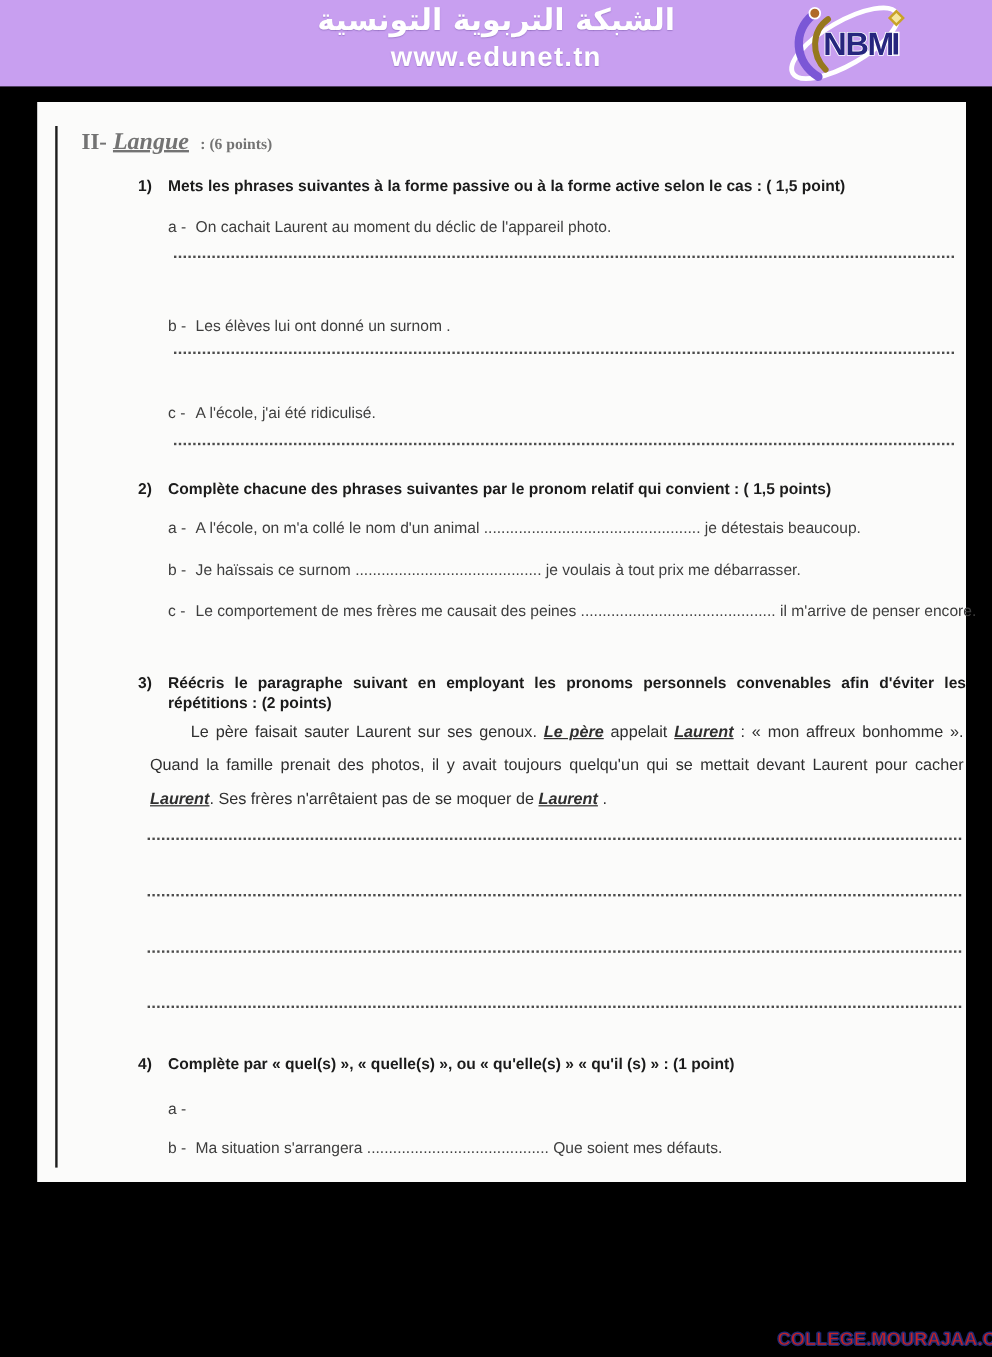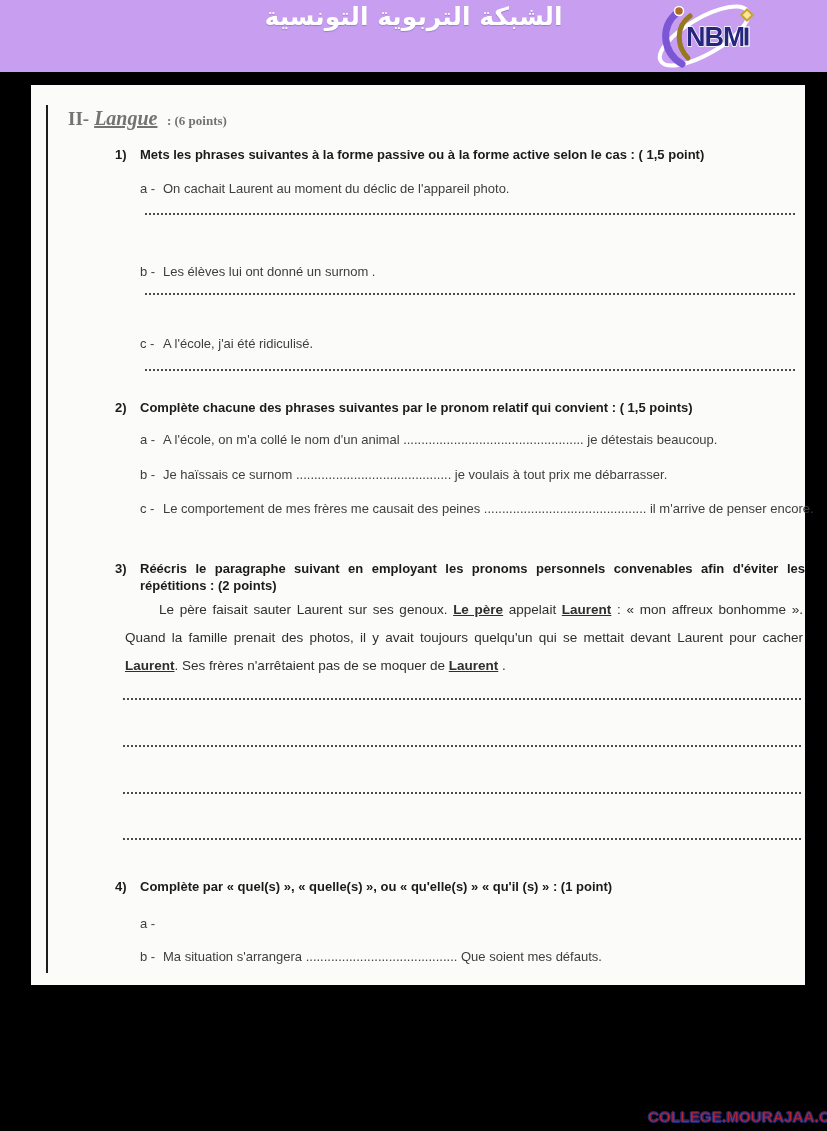--- a/index.html
+++ b/index.html
@@ -39,21 +39,21 @@
 
   .item { left:109px; width:676px; padding-left:23px; font-size:13px; color:#3e3e3e; line-height:26px; }
   .item .ilabel { position:absolute; left:0; top:0; }
 
   .dotline { height:3px; border-bottom:2px dotted #4c4c4c; }
   .dl-q1 { left:114px; width:650px; }
   .dl-q3 { left:92px;  width:678px; }
 
   .para { left:94px; width:678px; text-align:justify; line-height:28px; text-indent:34px;
           font-size:13.5px; color:#2f2f2f; }
-  .para .b { font-weight:bold; }
+  .para .b { font-weight:bold;font-style:italic; }
   .para .u { text-decoration:underline; }
 
   
   .ring { position:absolute; left:697px; top:1045px; width:66px; height:66px; border-radius:50%;
     background:conic-gradient(from -32deg,
       #2451c8 0deg 52deg,   #cf1f1f 52deg 104deg, #e2660f 104deg 128deg,
       #e7ecf2 128deg 152deg, #efc212 152deg 200deg, #183a8e 200deg 226deg,
       #1e8a46 226deg 252deg, #2aa3e0 252deg 306deg, #6e2a16 306deg 328deg; );
   }
   .ring .hole { position:absolute; left:19px; top:19px; width:28px; height:28px; border-radius:50%; background:#000; }
@@ -63,20 +63,21 @@
     text-shadow:1px 0 0 #1d2a78, -1px 0 0 #1d2a78, 0 1px 0 #1d2a78, 0 -1px 0 #1d2a78; }
 </style>
 </head>
 <body>
 
 <div class="screen">
 
   <div class="banner">
     <div class="banner-text">
       <div class="title-ar">الشبكة التربوية التونسية</div>
+      <div class="site-url">www.edunet.tn</div>
     </div>
     <div class="nbm-logo">
       <svg width="124" height="72" viewBox="0 0 124 72">
         <g fill="none" stroke-linecap="round">
           <ellipse cx="56" cy="36" rx="50" ry="18" stroke="#ffffff" stroke-width="4" transform="rotate(-30 56 36)"></ellipse>
           <path d="M34 64 C 14 52 12 26 30 12" stroke="#7b57d6" stroke-width="7"></path>
           <path d="M40 58 C 28 46 28 26 42 16" stroke="#96781e" stroke-width="5"></path>
           <circle cx="31" cy="11" r="4.5" fill="#b06a28" stroke="#ffffff" stroke-width="1.5"></circle>
         </g>
         <text x="38" y="46" font-family="Liberation Sans, sans-serif" font-size="27" font-weight="bold" fill="#26267e" stroke="#ffffff" stroke-width="1.4" paint-order="stroke" letter-spacing="-1">NBM</text>

